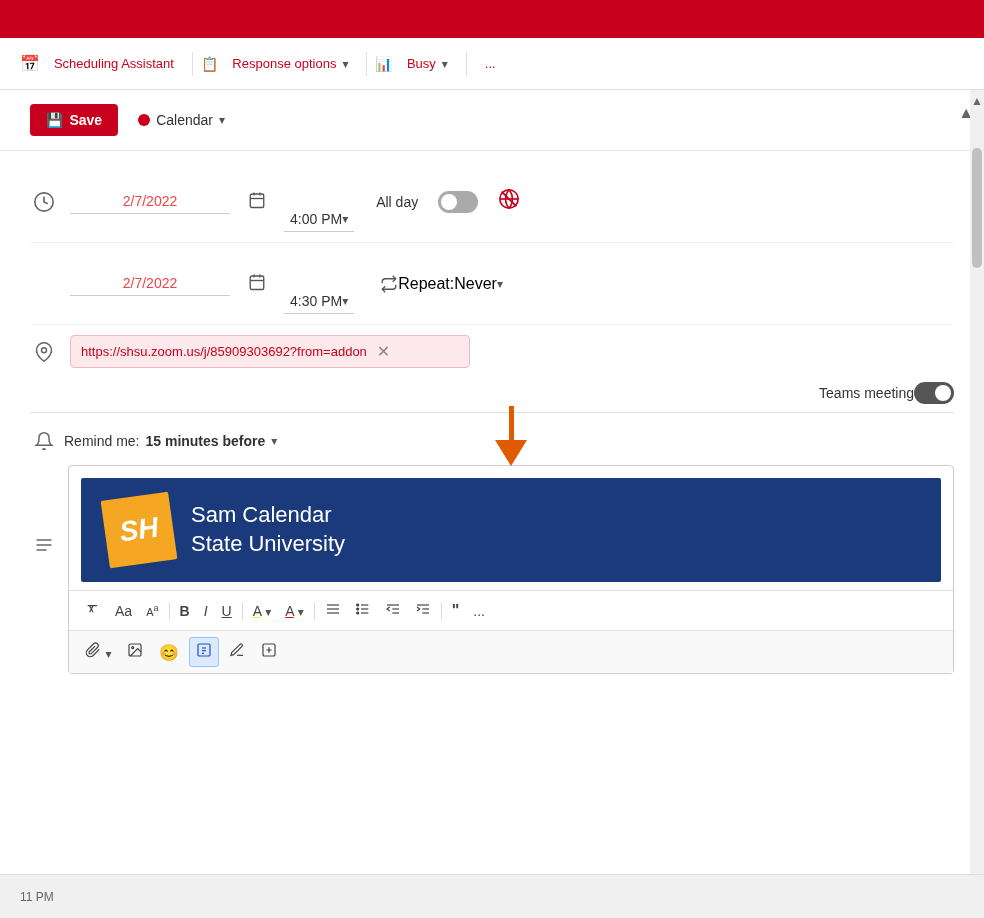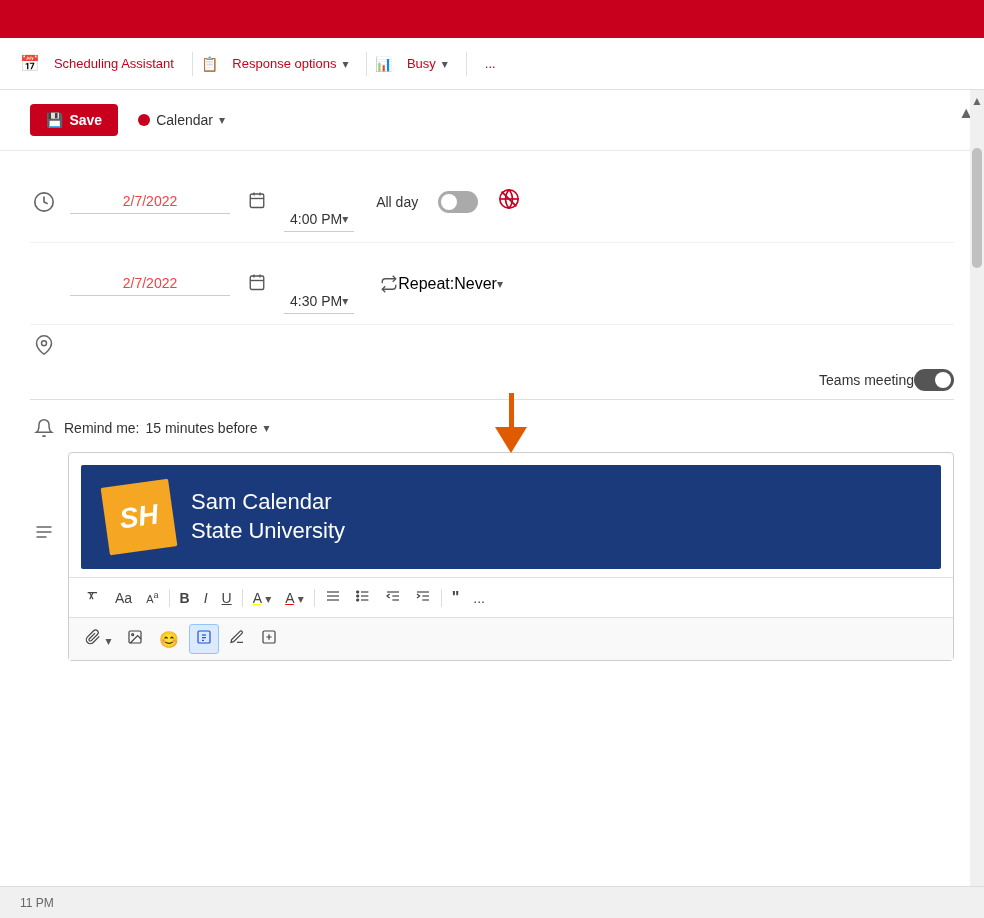--- a/index.html
+++ b/index.html
@@ -387,21 +387,21 @@
       color: #666;
       position: absolute;
       bottom: 10px;
     }
 
     .bottom-bar {
       position: absolute;
       bottom: 0;
       left: 0;
       right: 0;
-      height: 32px;
+      height: 44px;
       background: #f0f0f0;
       border-top: 1px solid #ddd;
       display: flex;
       align-items: center;
       padding: 0 20px;
       font-size: 12px;
       color: #666;
     }
 
     .chevron { font-size: 12px; color: #555; }
@@ -525,41 +525,45 @@
       </div>
     </div>
 
     <div class="form-row" style="border-bottom: none; padding-bottom: 6px;">
       <div class="row-icon">
         <svg width="20" height="20" viewBox="0 0 24 24" fill="none" stroke="#666" stroke-width="1.8">
           <path d="M21 10c0 7-9 13-9 13s-9-6-9-13a9 9 0 0 1 18 0z"></path>
           <circle cx="12" cy="10" r="3"></circle>
         </svg>
       </div>
+      <div class="location-input">
+        <span style="font-size:13px; color:#c8001e;">https://shsu.zoom.us/j/85909303692?from=addon</span>
+        <span class="location-x">✕</span>
+      </div>
     </div>
 
     <div class="teams-meeting-row">
       <span>Teams meeting</span>
       <label class="toggle">
         <input type="checkbox" checked="" style="">
         <span class="toggle-slider"></span>
       </label>
     </div>
 
     <div style="border-bottom: 1px solid #e0e0e0; margin: 4px 0 8px 0;"></div>
 
     <div class="remind-row">
       <div class="row-icon">
         <svg width="20" height="20" viewBox="0 0 24 24" fill="none" stroke="#666" stroke-width="1.8">
           <path d="M18 8A6 6 0 0 0 6 8c0 7-3 9-3 9h18s-3-2-3-9"></path>
           <path d="M13.73 21a2 2 0 0 1-3.46 0"></path>
         </svg>
       </div>
       <span>Remind me:</span>
-      <span style="color:#333; font-weight:400;">15 minutes before</span>
+      <span style="color:#333; font-weight:700;">15 minutes before</span>
       <span class="chevron">▾</span>
     </div>
 
     <div style="display:flex; align-items:flex-start; gap:10px; position:relative; margin-top:4px;">
       <div class="row-icon" style="margin-top: 70px;">
         <svg width="20" height="20" viewBox="0 0 24 24" fill="none" stroke="#666" stroke-width="1.8">
           <line x1="3" y1="6" x2="21" y2="6"></line>
           <line x1="3" y1="12" x2="21" y2="12"></line>
           <line x1="3" y1="18" x2="15" y2="18"></line>
         </svg>

